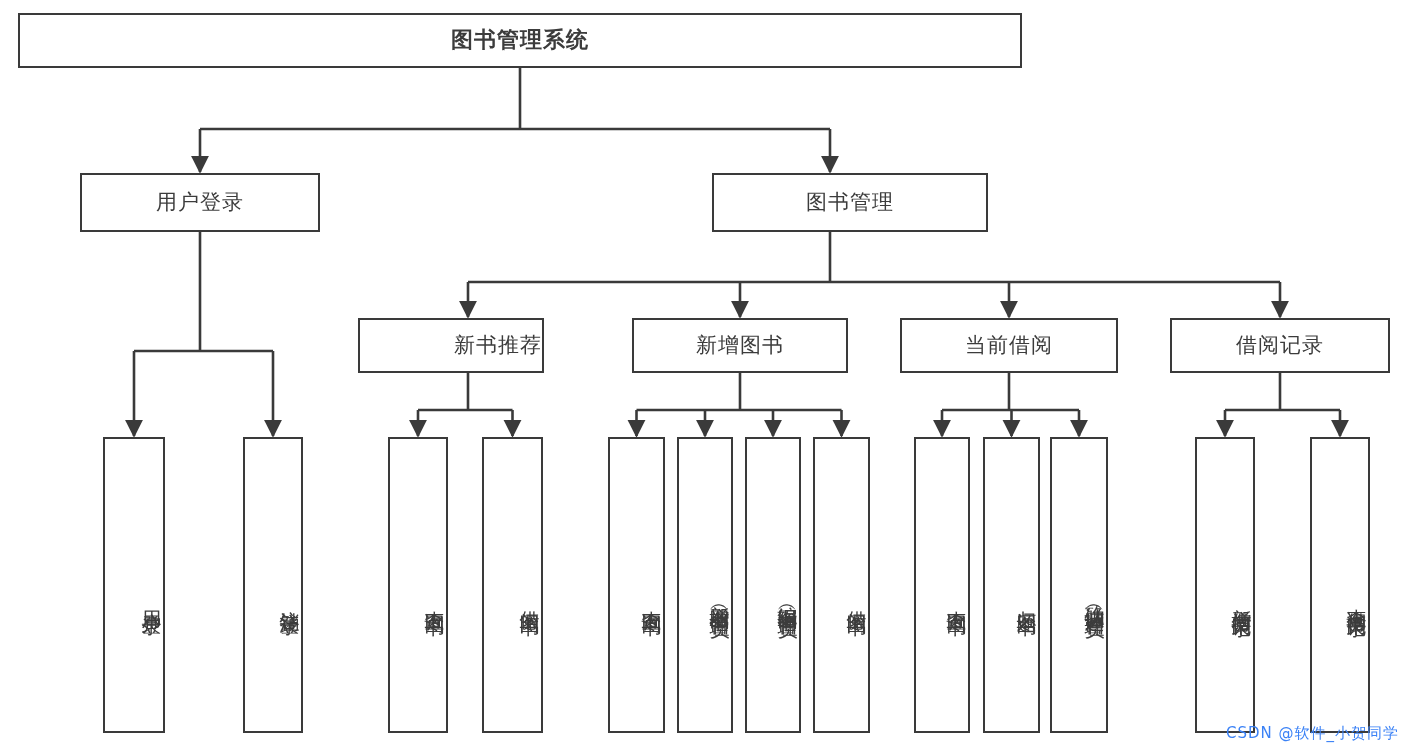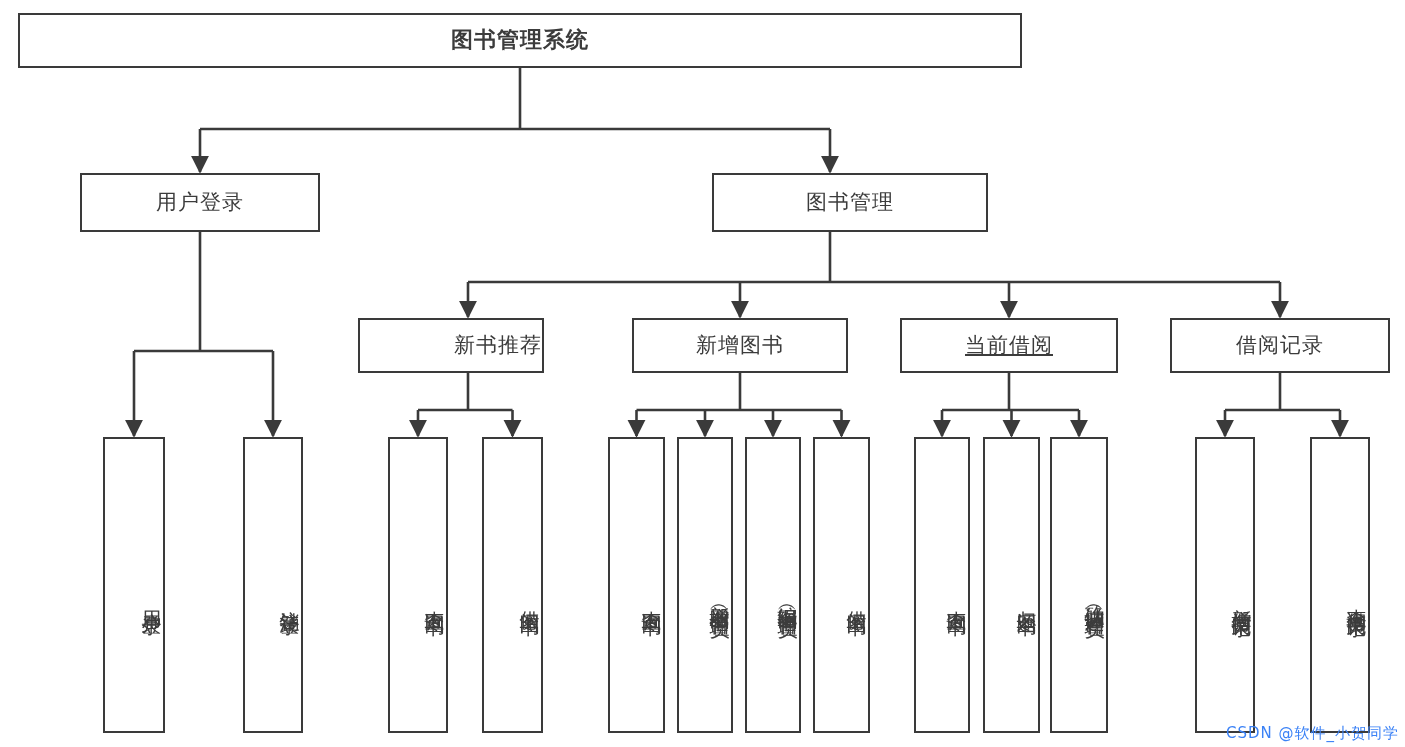--- a/index.html
+++ b/index.html
@@ -68,21 +68,21 @@
   <div class="node horiz" style="left: 712px; top: 173px; width: 276px; height: 59px;">
     <span>图书管理</span>
   </div>
 
   <div class="node horiz" style="left: 358px; top: 318px; width: 186px; height: 55px; justify-content: flex-end;">
     <span>新书推荐</span>
   </div>
   <div class="node horiz" style="left: 632px; top: 318px; width: 216px; height: 55px;">
     <span>新增图书</span>
   </div>
-  <div class="node horiz" style="left: 900px; top: 318px; width: 218px; height: 55px; text-decoration: underline;">
+  <div class="node horiz" style="left: 900px; top: 318px; width: 218px; height: 55px;">
     <span>当前借阅</span>
   </div>
   <div class="node horiz" style="left: 1170px; top: 318px; width: 220px; height: 55px;">
     <span>借阅记录</span>
   </div>
 
   <div class="node vert" style="left: 103px; top: 437px; width: 62px; height: 296px;">
     <span>用户登录</span>
   </div>
   <div class="node vert" style="left: 243px; top: 437px; width: 60px; height: 296px;">

